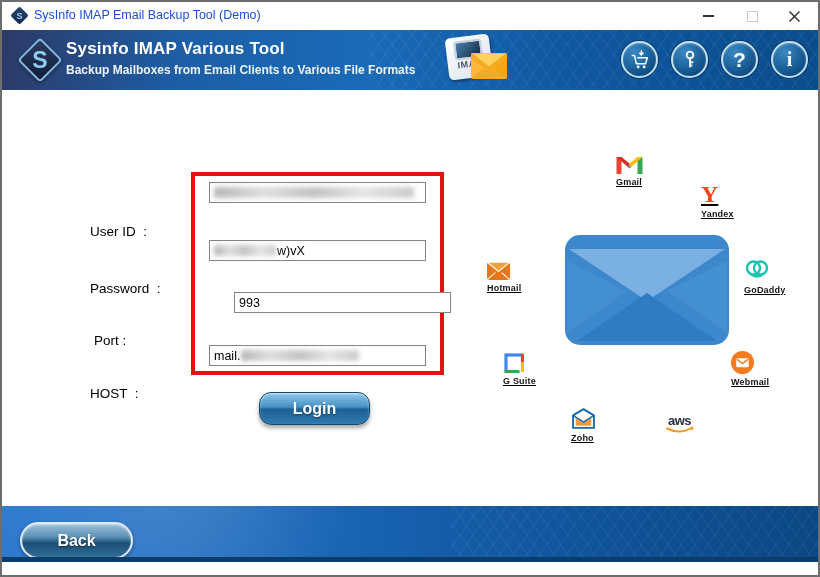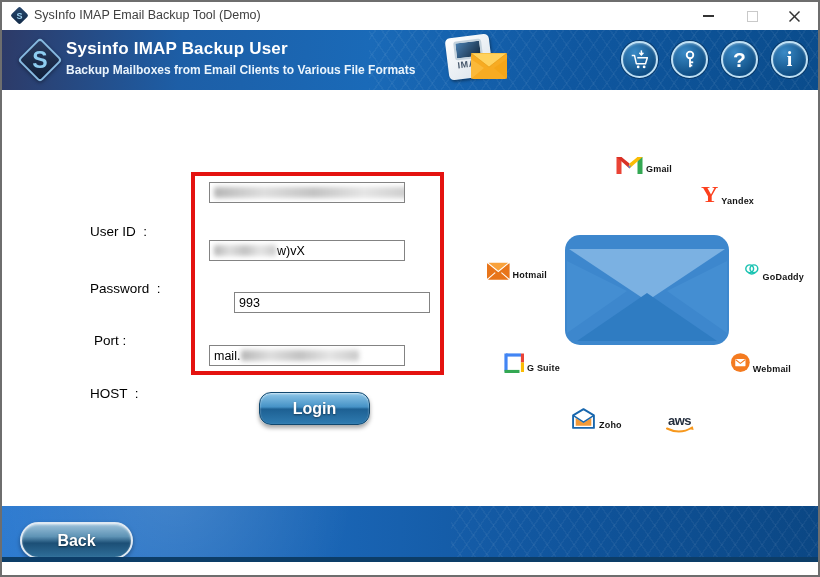--- a/index.html
+++ b/index.html
@@ -19,21 +19,21 @@
   .tb-logo {
     position:absolute; left:11px; top:7px; width:13px; height:13px;
     background:linear-gradient(135deg,#27476e,#122a47);
     transform:rotate(45deg); border-radius:2px;
   }
   .tb-logo span {
     position:absolute; left:0; top:0; width:13px; height:13px;
     transform:rotate(-45deg); color:#9fd4f2; font-size:9px; font-weight:bold;
     display:flex; align-items:center; justify-content:center;
   }
-  .tb-title { position:absolute; left:32px; top:6px; font-size:12.5px; color:#404040; }
+  .tb-title { position:absolute; left:32px; top:6px; font-size:12.5px; color:#1d4ed8; }
   .tb-btn { position:absolute; top:0; width:40px; height:28px; display:flex; align-items:center; justify-content:center; cursor:default; }
   .tb-min { right:90px; } .tb-max { right:46px; } .tb-close { right:4px; }
   .min-glyph { width:11px; height:2px; background:#333; }
   .max-glyph { width:11px; height:11px; border:1.5px solid #c9c9c9; background:#fff; }
 
   
   .header {
     position:absolute; left:0; top:28px; width:100%; height:60px;
     background:linear-gradient(95deg,#2d3a67 0%,#1d5ea6 22%,#1a6ab8 45%,#0f57a0 70%,#0a4c8c 100%);
     overflow:hidden;
@@ -88,21 +88,21 @@
   .main { position:absolute; left:0; top:88px; width:100%; height:416px; background:#fff; }
   .flabel { position:absolute; font-size:13.5px; color:#000; white-space:pre;margin-top:39px; }
   .lbl-user { left:88px; top:95px; }
   .lbl-pass { left:88px; top:152px; }
   .lbl-port { left:92px; top:204px; }
   .lbl-host { left:88px; top:257px; }
 
   .redbox { position:absolute; left:189px; top:82px; width:253px; height:203px; border:4px solid #e41210; }
 
   .finput {
-    position:absolute; left:207px; width:196px; height:21px;
+    position:absolute; left:207px; width:217px; height:21px;
     background:#fff; border:1px solid #838383;
     display:flex; align-items:center; padding:0 4px; font-size:12.5px; color:#000;
     overflow:hidden;
   }
   .inp-user { top:92px; } .inp-pass { top:150px; } .inp-port { top:202px;margin-left:25px; } .inp-host { top:255px; }
   .redact {
     height:11px; border-radius:2px; filter:blur(2.5px); flex:none;
     background:linear-gradient(90deg,#b5b5b5,#dedede 25%,#c2c2c2 50%,#e5e5e5 75%,#c9c9c9);
   }
   .redact.w-user { width:200px; } .redact.w-pass { width:62px; margin-right:1px; } .redact.w-host { width:118px; margin-left:1px; }
@@ -110,21 +110,21 @@
   .login-btn {
     position:absolute; left:257px; top:302px; width:111px; height:33px;
     border:1px solid #11486f; border-radius:12px; cursor:pointer;
     background:linear-gradient(180deg,#8ec6e8 0%,#4592c6 45%,#1d6093 52%,#2f7bb0 100%);
     box-shadow:0 3px 4px rgba(0,0,0,.35), inset 0 1px 2px rgba(255,255,255,.6);
     color:#fff; font-size:16px; font-weight:bold; text-shadow:0 1px 2px rgba(0,0,0,.45);
     display:flex; align-items:center; justify-content:center;
   }
 
   
-  .prov { position:absolute; width:60px; display:flex; flex-direction:row; align-items:flex-end; gap:3px; }
+  .prov { position:absolute; width:60px; display:flex; flex-direction:column; align-items:flex-start; gap:3px;text-decoration:underline; }
   .prov .plbl { font-size:9px; font-weight:bold; color:#141414; letter-spacing:.2px; white-space:nowrap; }
   .p-outlook { left:529px; top:96px; }
   .p-gmail   { left:614px; top:64px; }
   .p-yandex  { left:699px; top:92px; }
   .p-hotmail { left:485px; top:172px; }
   .p-godaddy { left:742px; top:168px; }
   .p-gsuite  { left:501px; top:262px; }
   .p-webmail { left:729px; top:261px; }
   .p-zoho    { left:569px; top:317px; }
   .p-aws     { left:662px; top:322px; }
@@ -183,21 +183,21 @@
         <line x1="11.5" y1="1.5" x2="1.5" y2="11.5" stroke="#333" stroke-width="1.5"></line>
       </svg>
     </div>
   </div>
 
   <div class="header">
     <div class="pattern"></div>
     <div class="hdr-logo">
         <span>S</span>
       </div>
-    <div class="hdr-title">Sysinfo IMAP Backup User</div>
+    <div class="hdr-title">Sysinfo IMAP Various Tool</div>
     <div class="hdr-sub">Backup Mailboxes from Email Clients to Various File Formats</div>
 
     <div class="imap-tile">
       <div class="imap-screen"></div>
       <div class="imap-txt">IMAP</div>
     </div>
     <svg class="imap-env" viewBox="0 0 36 26">
       <rect x="0" y="0" width="36" height="26" rx="2" fill="#f7ab22"></rect>
       <polygon points="0,0 18,14 36,0" fill="#ffd25e" stroke="#e39b12" stroke-width="0.6"></polygon>
       <polygon points="0,26 13,15 0,6" fill="#fbbf44" opacity="0.7"></polygon>

